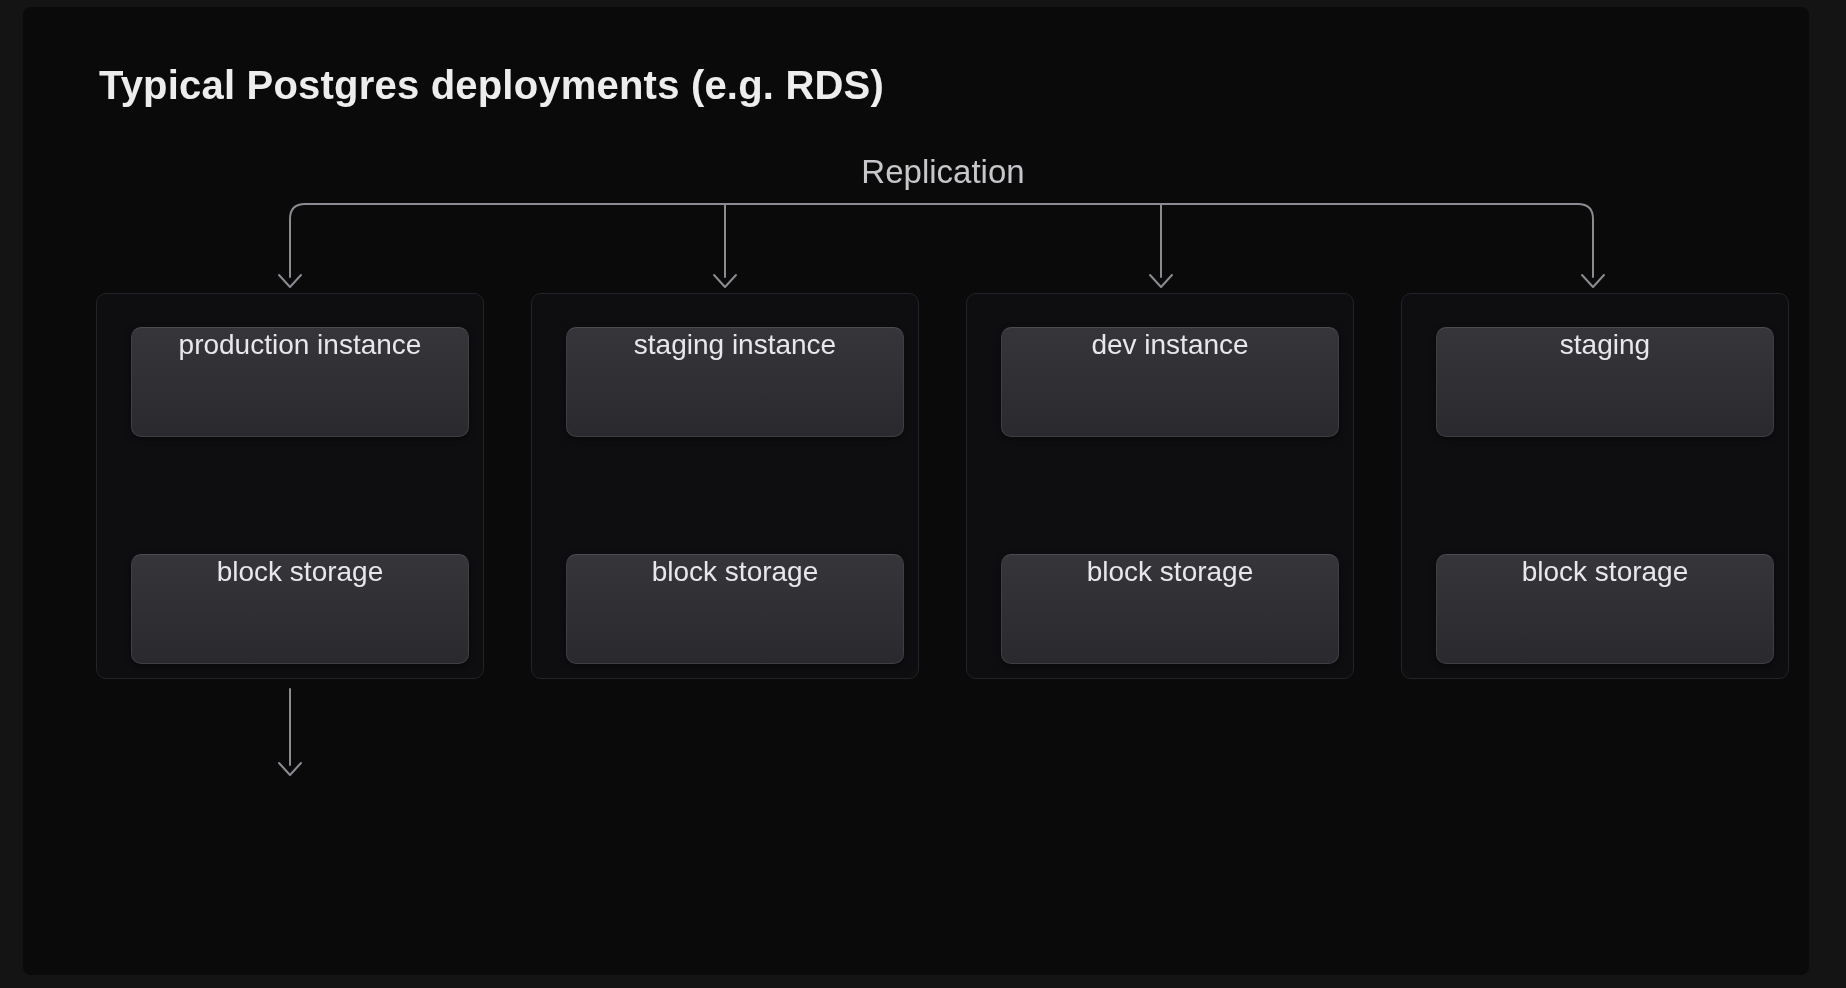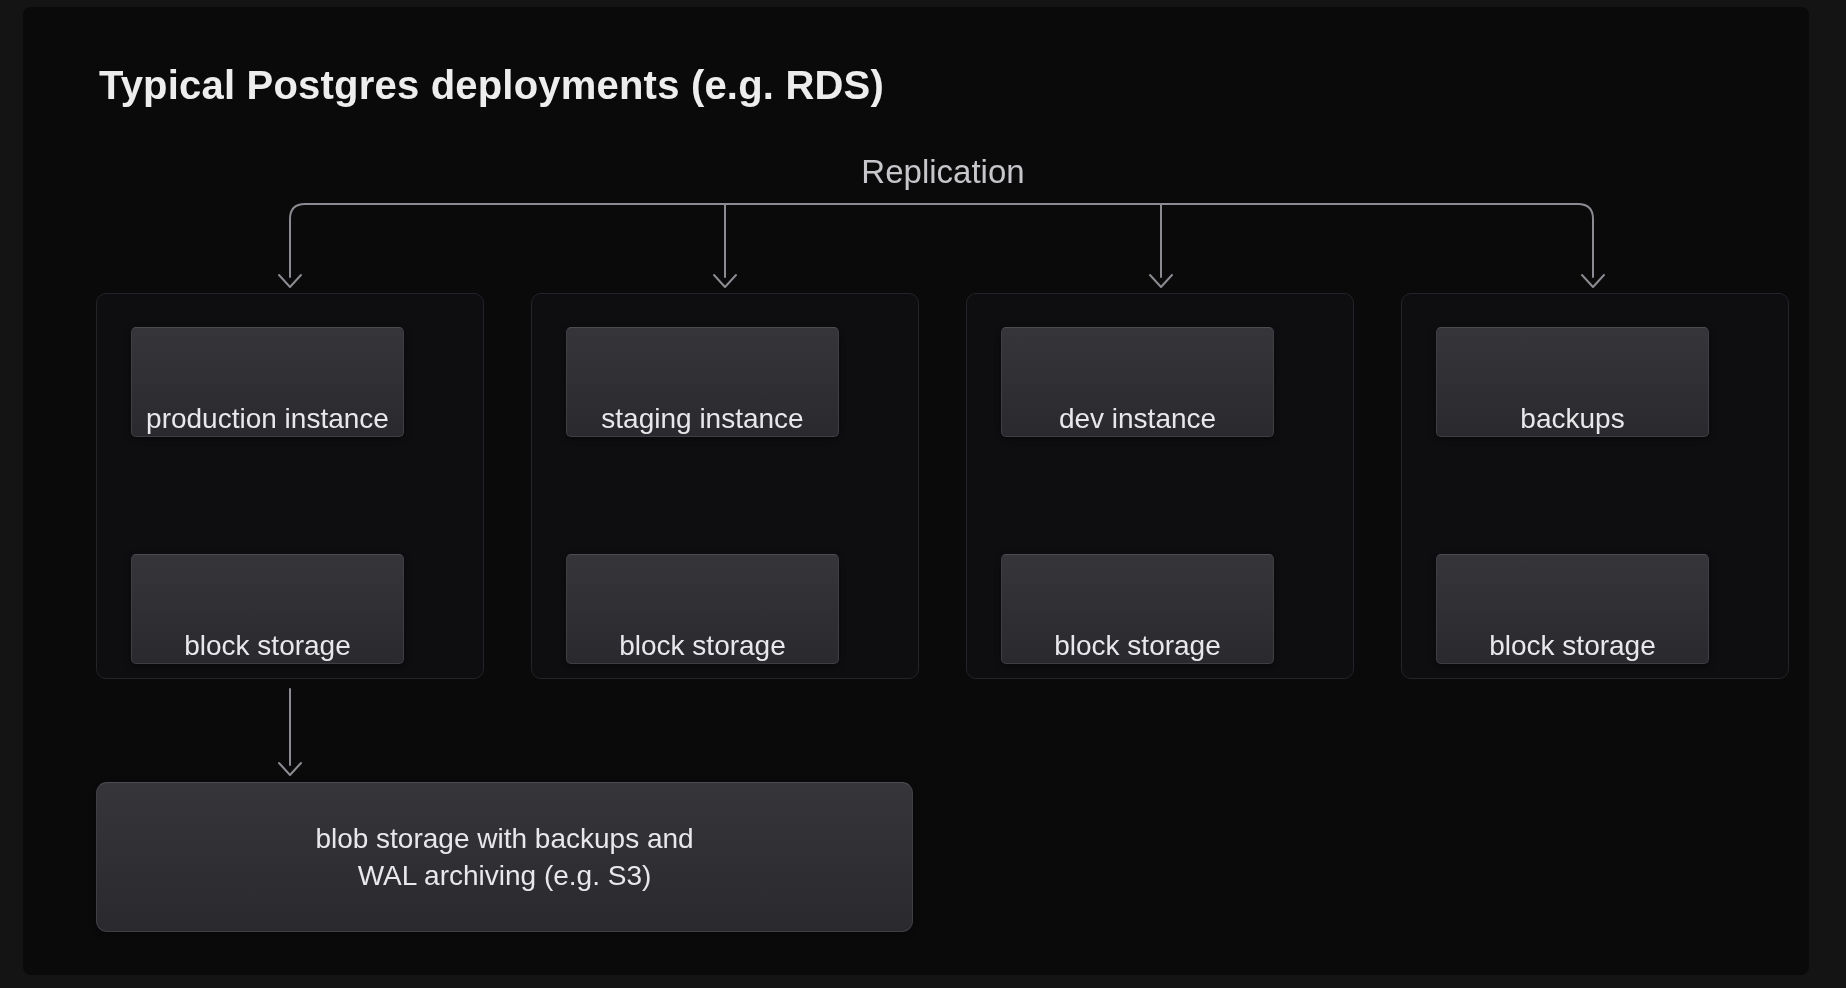--- a/index.html
+++ b/index.html
@@ -73,28 +73,28 @@
     border:1px solid var(--group-border);
     border-radius:10px;
   }
   .group.g1{left:73px;}
   .group.g2{left:508px;}
   .group.g3{left:943px;}
   .group.g4{left:1378px;}
   .node{
     position:absolute;
     left:34px;
-    width:273px;height:110px;
-    border-radius:5px;
+    width:338px;height:110px;
+    border-radius:10px;
     background:linear-gradient(to bottom,var(--box-fill-top),var(--box-fill-bottom));
     border:1px solid var(--box-border);
     border-top-color:var(--box-border-top);
     box-shadow:0 2px 6px rgba(0,0,0,0.45);
     display:flex;
-    align-items:flex-end;
+    align-items:flex-start;
     justify-content:center;
   }
   .node.instance{top:33px;}
   .node.storage{top:246px;margin-top:14px;}
   .node-label{
     font-size:28px;
     color:var(--box-text);
     line-height:1.2;
     white-space:nowrap;
   }
@@ -184,26 +184,22 @@
       <div class="node instance">
         <span class="node-label">dev instance</span>
       </div>
       <div class="node storage">
         <span class="node-label">block storage</span>
       </div>
     </div>
 
     <div class="group g4">
       <div class="node instance">
-        <span class="node-label">backups</span>
-      </div>
-      <div class="node storage">
-        <span class="node-label">block storage</span>
-      </div>
-    </div>
-
-    <div class="blob-box">
-      <span class="blob-line">blob storage with backups and</span>
-      <span class="blob-line">WAL archiving (e.g. S3)</span>
-    </div>
+        <span class="node-label">staging</span>
+      </div>
+      <div class="node storage">
+        <span class="node-label">block storage</span>
+      </div>
+    </div>
+
 
   </div>
 </div>
 
 </body></html>

